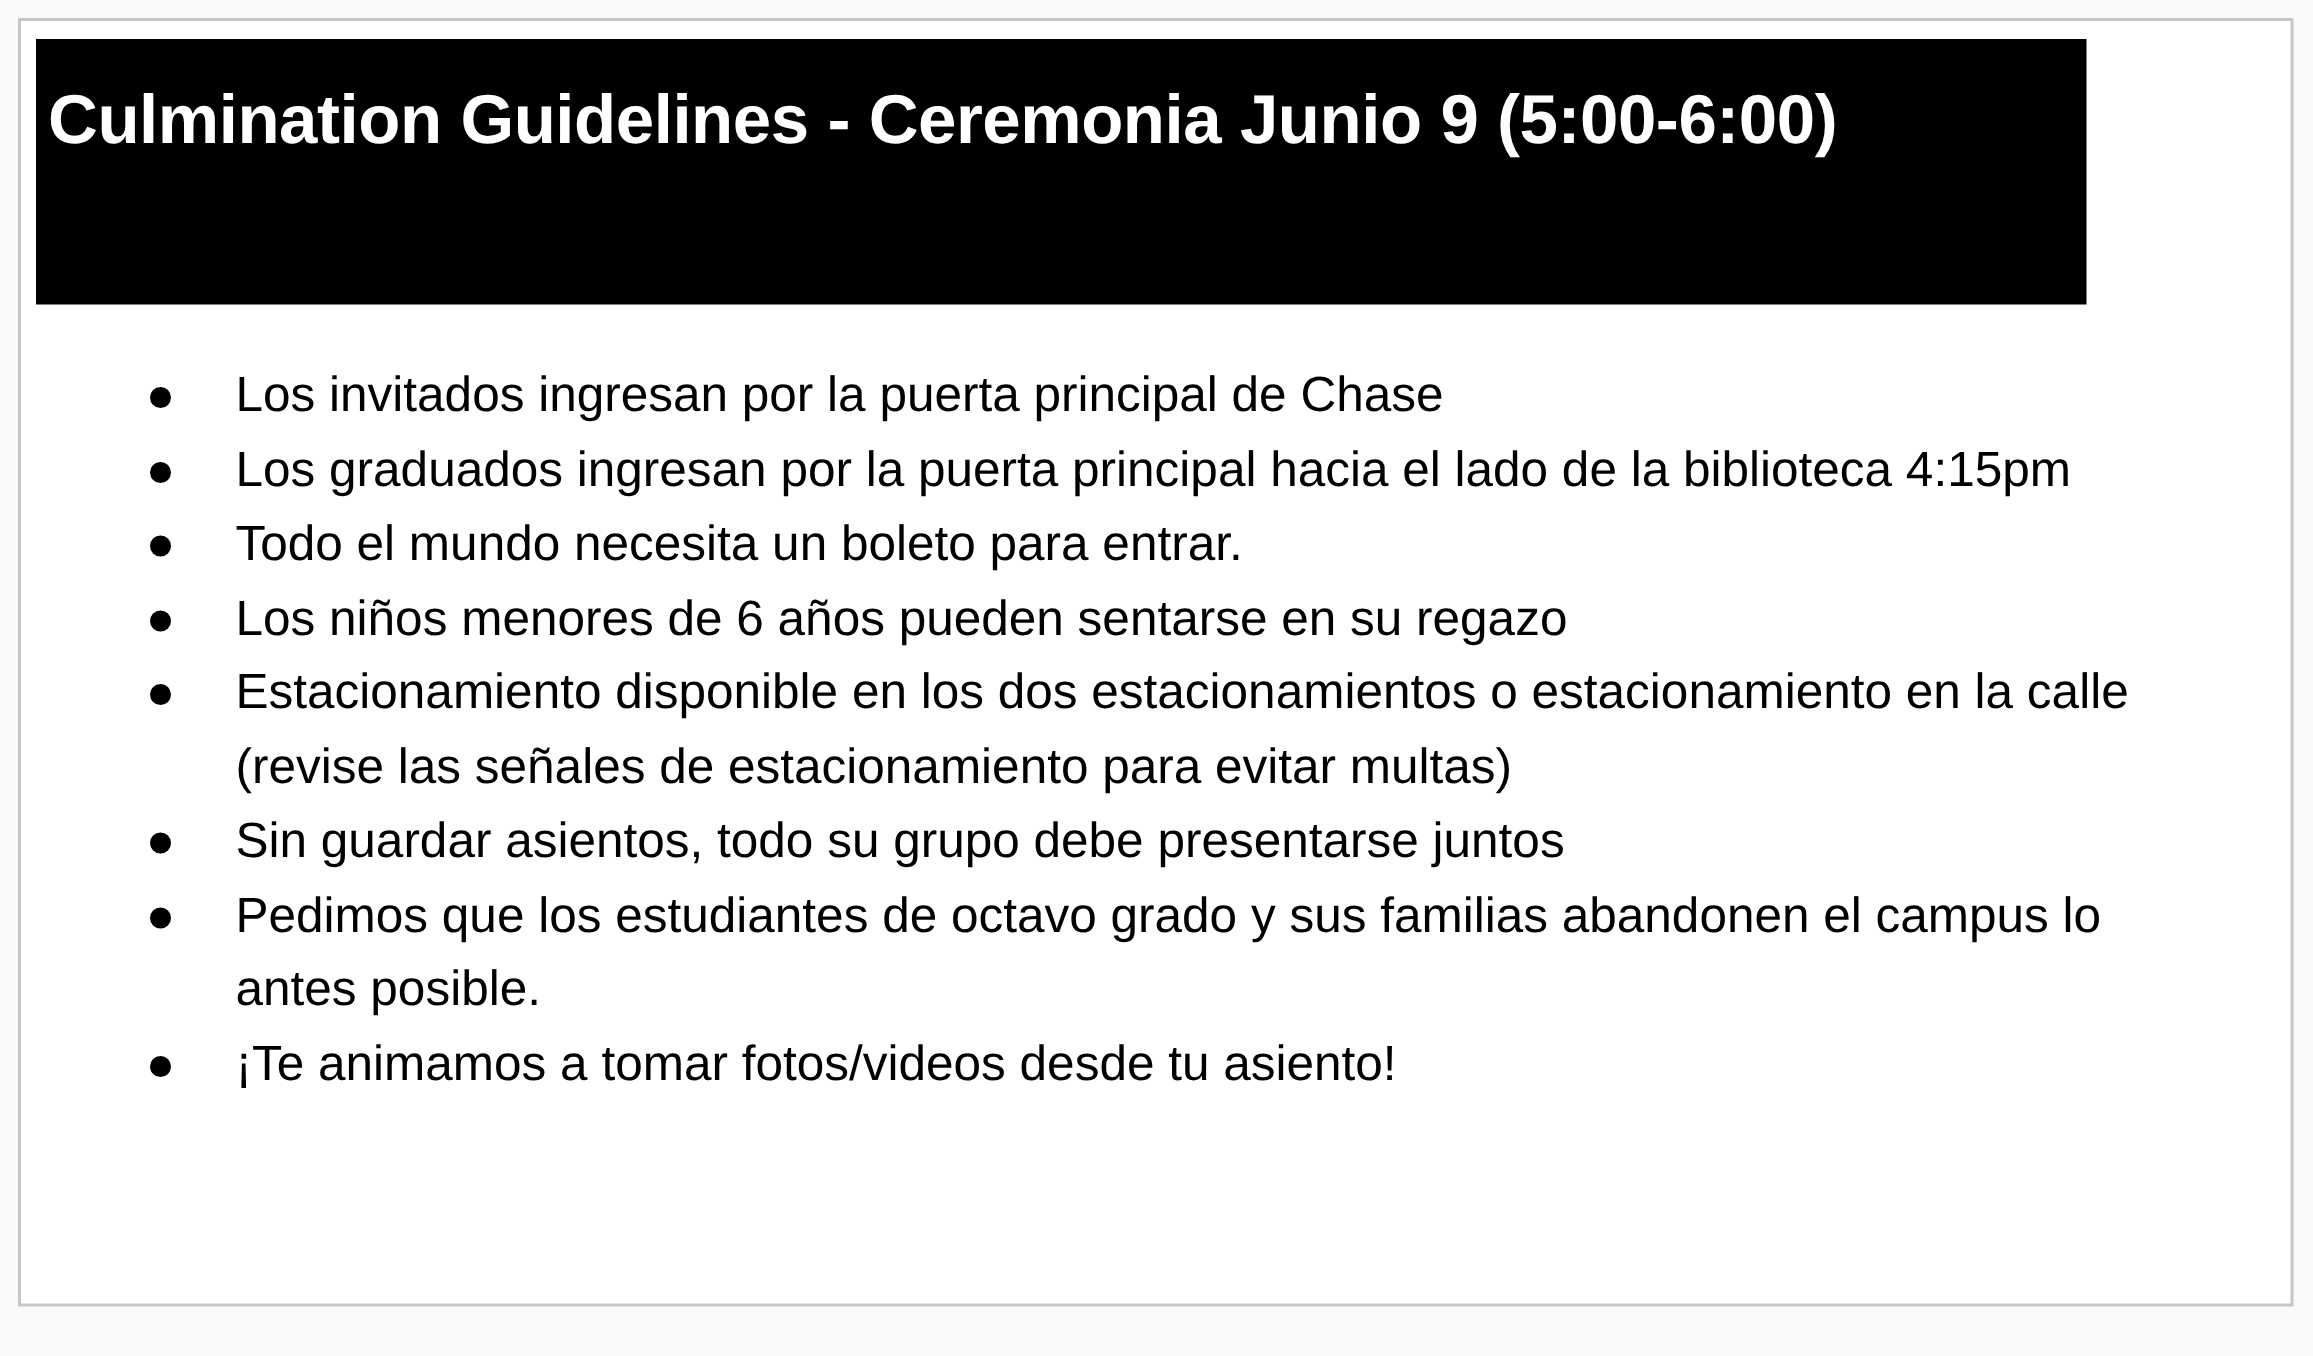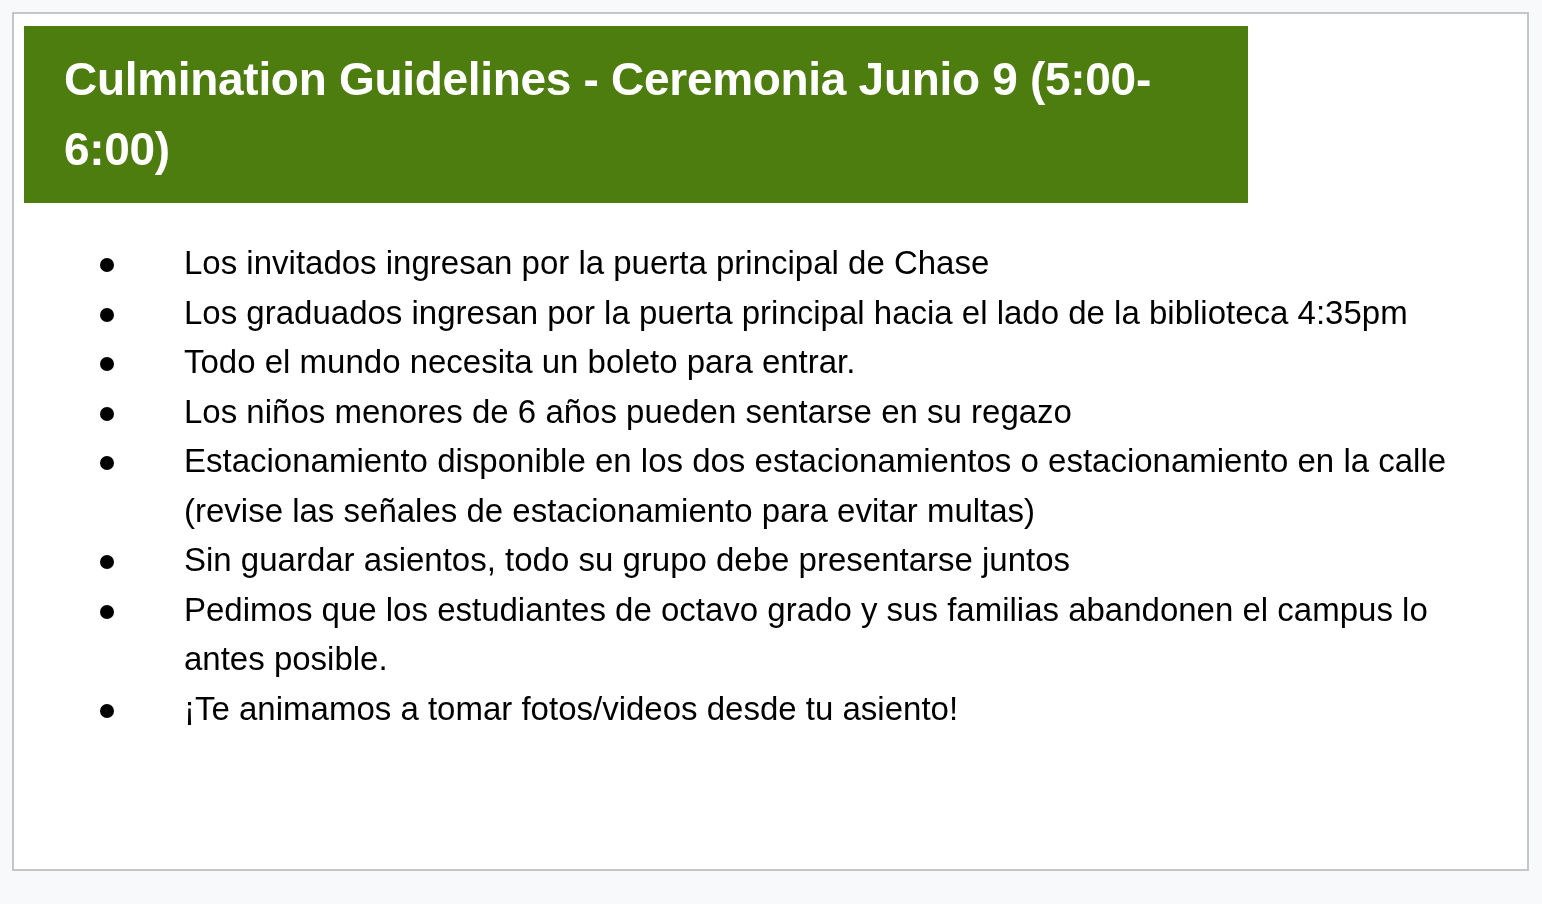--- a/index.html
+++ b/index.html
@@ -27,25 +27,25 @@
     background: #ffffff;
     border: 2px solid #c6c6c6;
     overflow: hidden;
   }
 
   
   .title-banner {
     position: absolute;
     left: 10px;
     top: 12px;
-    width: 1224px;
+    width: 1367px;
     min-height: 177px;
     box-sizing: border-box;
-    background: #4d7c0f;
-    padding: 18px 22px 16px 40px;
+    background: #000000;
+    padding: 18px 22px 16px 8px;
   }
   .title-text {
     color: #ffffff;
     font-family: "Liberation Sans", sans-serif;
     font-weight: bold;
     font-size: 46px;
     line-height: 70px;
     letter-spacing: -0.3px;
     white-space: pre-line;
     margin: 0;
@@ -79,21 +79,20 @@
     left: 86px;
     top: 20px;
     width: 14px;
     height: 14px;
     border-radius: 50%;
     background: #000000;
     display: block;
   }
   .guideline-item .item-text {
     display: block;
-    margin-left: 27px;
   }
   
   .guidelines-list .guideline-item:first-child {
     margin-top: 21px;
   }
 </style>
 </head>
 <body>
 
 <div class="doc-card">
@@ -102,21 +101,21 @@
     <h1 class="title-text">Culmination Guidelines - Ceremonia Junio 9 (5:00-6:00)</h1>
   </div>
 
   <ul class="guidelines-list">
       <li class="guideline-item">
         <span class="bullet-marker"></span>
         <span class="item-text">Los invitados ingresan por la puerta principal de Chase</span>
       </li>
       <li class="guideline-item">
         <span class="bullet-marker"></span>
-        <span class="item-text">Los graduados ingresan por la puerta principal hacia el lado de la biblioteca 4:35pm</span>
+        <span class="item-text">Los graduados ingresan por la puerta principal hacia el lado de la biblioteca 4:15pm</span>
       </li>
       <li class="guideline-item">
         <span class="bullet-marker"></span>
         <span class="item-text">Todo el mundo necesita un boleto para entrar.</span>
       </li>
       <li class="guideline-item">
         <span class="bullet-marker"></span>
         <span class="item-text">Los niños menores de 6 años pueden sentarse en su regazo</span>
       </li>
       <li class="guideline-item">

